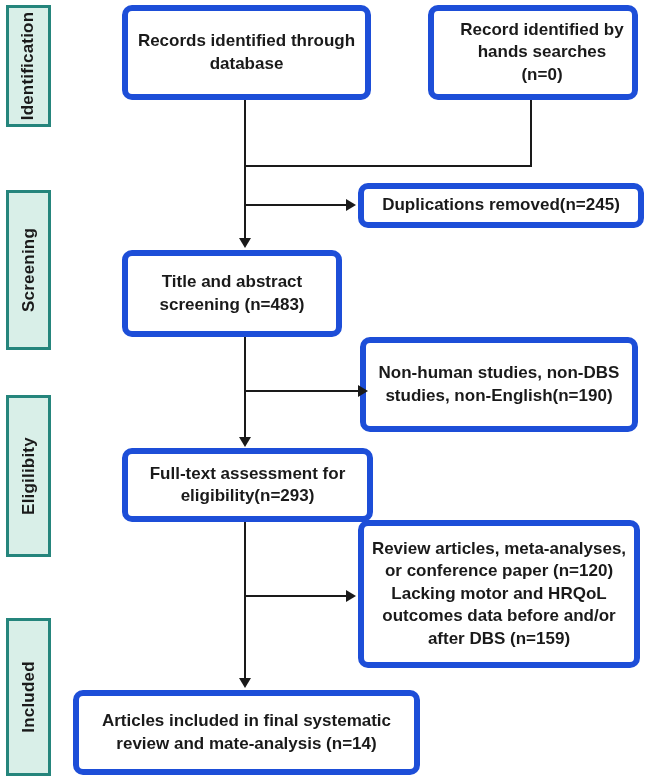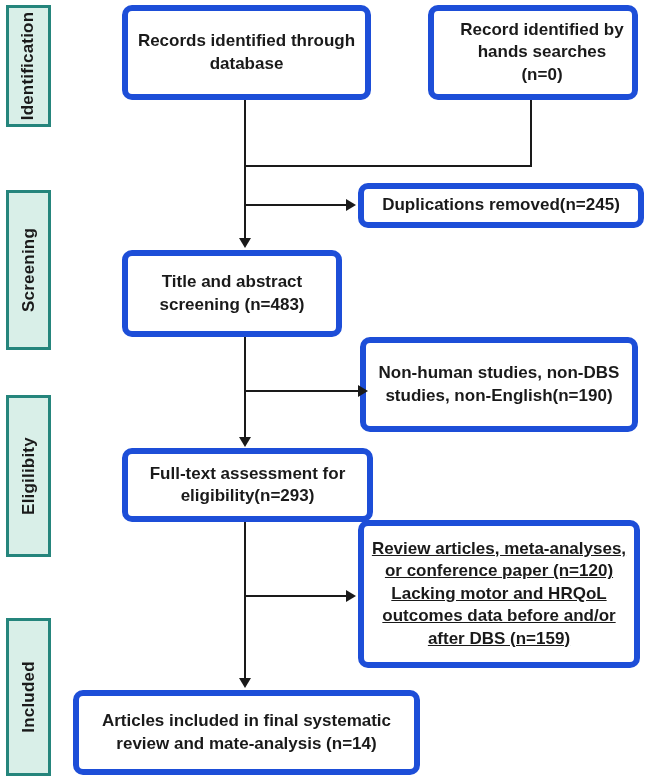--- a/index.html
+++ b/index.html
@@ -53,21 +53,21 @@
     line-height: 1.32;
     white-space: pre-line;
     padding: 3px 6px;
   }
   #box-records   { left: 122px; top: 5px;   width: 249px; height: 95px; }
   #box-hand      { left: 428px; top: 5px;   width: 210px; height: 95px; padding-left: 24px; }
   #box-dup       { left: 358px; top: 183px; width: 286px; height: 45px; }
   #box-title     { left: 122px; top: 250px; width: 220px; height: 87px; }
   #box-nonhuman  { left: 360px; top: 337px; width: 278px; height: 95px; }
   #box-fulltext  { left: 122px; top: 448px; width: 251px; height: 74px; }
-  #box-review    { left: 358px; top: 520px; width: 282px; height: 148px; text-decoration: underline; }
+  #box-review    { left: 358px; top: 520px; width: 282px; height: 148px; }
   #box-included  { left: 73px;  top: 690px; width: 347px; height: 85px; }
 
   
   .line { position: absolute; background: #1a1a1a; }
   #line-records-down   { left: 244px; top: 100px; width: 2px; height: 139px; }
   #line-hand-down      { left: 530px; top: 100px; width: 2px; height: 67px; }
   #line-join-horiz     { left: 244px; top: 165px; width: 288px; height: 2px; }
   #line-dup-arrow      { left: 244px; top: 204px; width: 102px; height: 2px; }
   #line-title-down     { left: 244px; top: 337px; width: 2px; height: 101px; }
   #line-nonhuman-arrow { left: 244px; top: 390px; width: 114px; height: 2px; }

